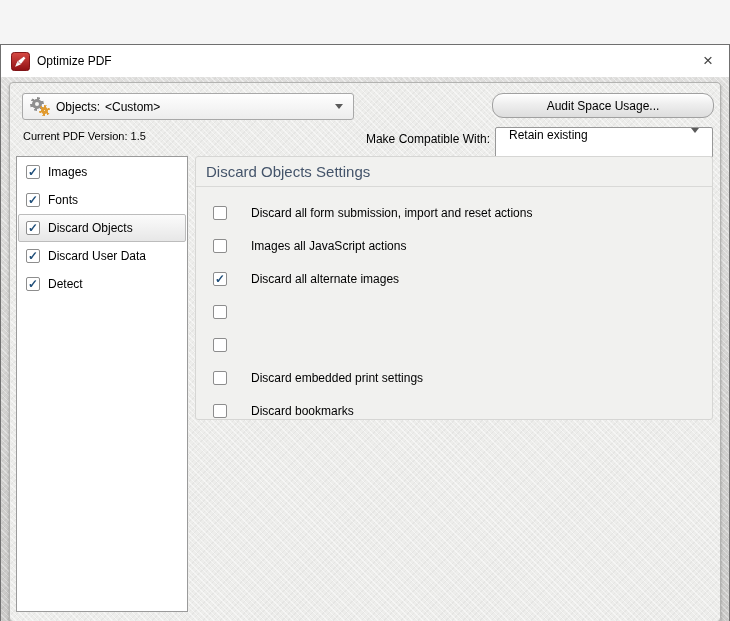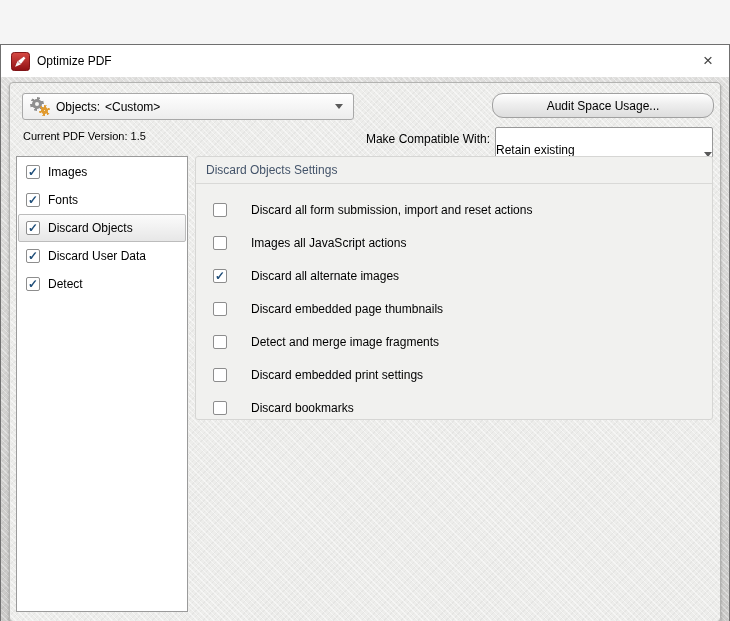--- a/index.html
+++ b/index.html
@@ -66,21 +66,21 @@
   .gear.g2{--c:var(--gear-orange,#e09a2e);--hole:#f5f5f3;left:9px;top:8px;width:11px;height:11px;}
   .combo-arrow{width:0;height:0;border-left:4px solid transparent;
     border-right:4px solid transparent;border-top:5px solid #5a5a5a;margin-left:auto;}
   .audit-btn{position:absolute;left:482px;top:10px;width:222px;height:25px;}
 
   .version-label{position:absolute;left:13px;top:47px;font-size:11px;}
   .compat-label{position:absolute;left:250px;top:49px;width:230px;text-align:right;font-size:12px;}
   .compat-combo{
     position:absolute;left:485px;top:44px;width:218px;height:31px;
     background:#fff;border:1px solid #989898;border-radius:2px;
-    display:flex;align-items:flex-end;padding:0 0;
+    display:flex;align-items:flex-start;padding:0 13px;
   }
 
   
   .listbox{
     position:absolute;left:6px;top:73px;width:172px;height:456px;
     background:#fff;border:1px solid #9a9a9a;padding:1px;overflow:hidden;
   }
   .list-item{
     height:28px;display:flex;align-items:center;gap:8px;padding:0 7px;
     border:1px solid transparent;font-size:12px;
@@ -95,21 +95,21 @@
     display:flex;align-items:center;justify-content:center;
     font-size:12px;font-weight:bold;color:var(--checkmark-blue,#1f4e79);
     line-height:1;
   }
 
   
   .groupbox{
     position:absolute;left:185px;top:73px;width:518px;height:264px;
     background:#f1f1ef;border:1px solid #d6d6d4;border-radius:3px;
   }
-  .group-title{padding:6px 0 0 10px;font-size:12px;color:var(--panel-header-text,#44546a);}
+  .group-title{padding:6px 0 0 10px;font-size:15px;color:var(--panel-header-text,#44546a);}
   .group-sep{height:1px;background:#d9d9d7;margin-top:6px;}
   .options{margin-top:9px;}
   .option-row{height:33px;display:flex;align-items:center;gap:24px;padding-left:17px;font-size:12px;}
 
   
   .footer{
     position:absolute;left:0;top:545px;width:100%;height:44px;
     background:linear-gradient(#e1e0de,#c9c8c6);
     border-top:1px solid #aeaeac;
   }
@@ -204,26 +204,24 @@
     <span class="lbl">Images all JavaScript actions</span>
   </div>
 
   <div class="option-row">
     <span class="cb">✓</span>
     <span class="lbl">Discard all alternate images</span>
   </div>
 
   <div class="option-row">
     <span class="cb"></span>
-    <span class="lbl">Discard embedded page thumbnails</span>
-  </div>
-
-  <div class="option-row">
-    <span class="cb"></span>
-    <span class="lbl">Detect and merge image fragments</span>
+  </div>
+
+  <div class="option-row">
+    <span class="cb"></span>
   </div>
 
   <div class="option-row">
     <span class="cb"></span>
     <span class="lbl">Discard embedded print settings</span>
   </div>
 
   <div class="option-row">
     <span class="cb"></span>
     <span class="lbl">Discard bookmarks</span>

